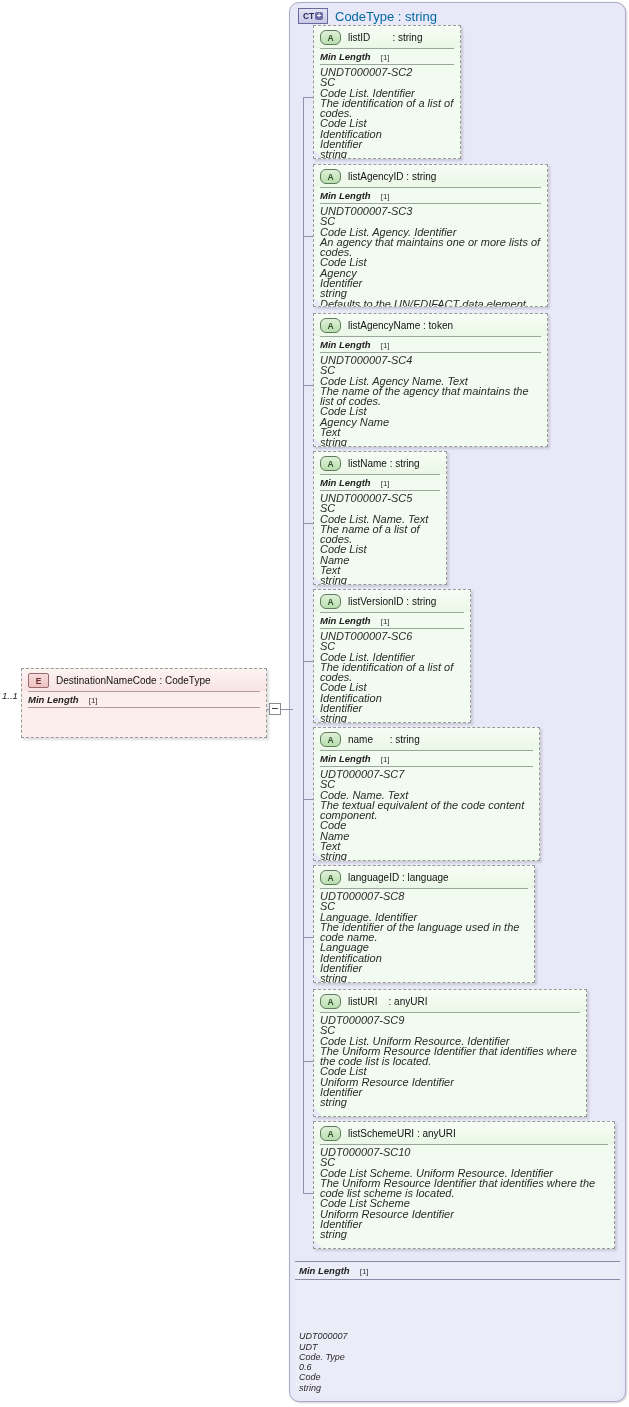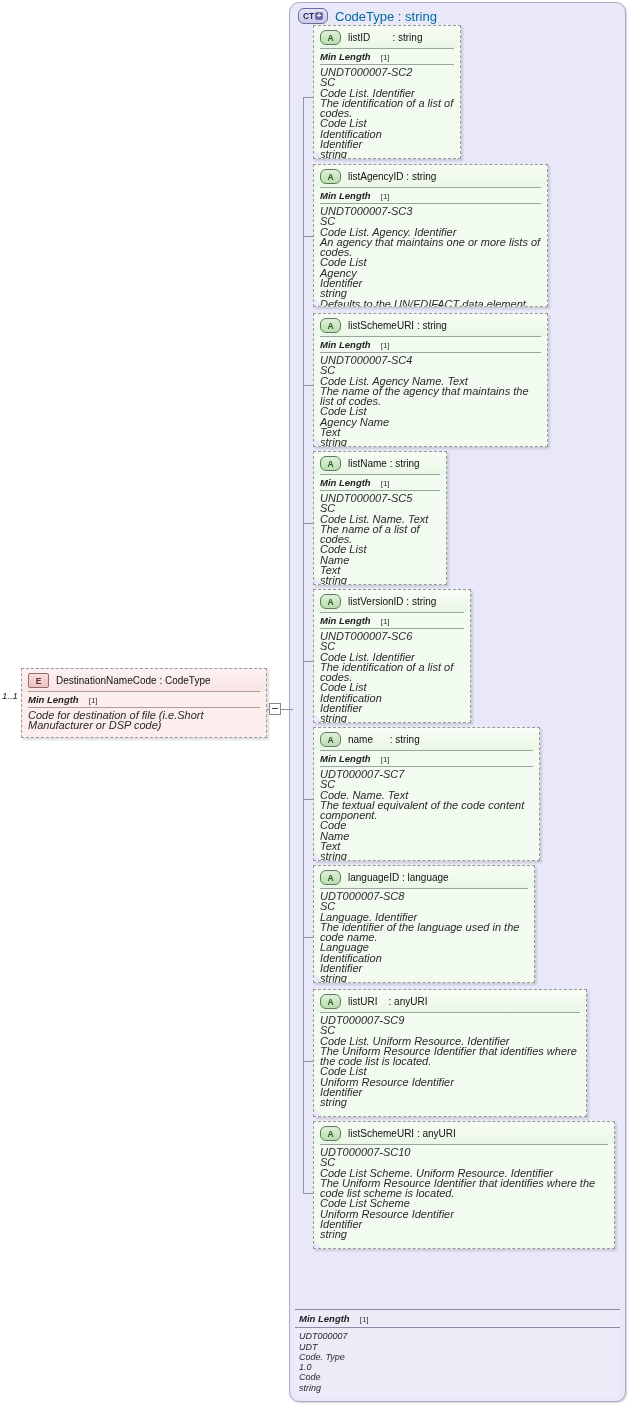--- a/index.html
+++ b/index.html
@@ -26,21 +26,21 @@
   #ct-header{
     position:absolute;
     left:8px; top:4px;
     display:flex; align-items:center; gap:7px;
     height:18px;
   }
   .ct-badge{
     display:inline-flex;align-items:center;justify-content:center;
     width:28px;height:14px;
     border:1px solid #6a6a9a;
-    border-radius:6px;
+    border-radius:0;
     background:linear-gradient(#e4e4f4,#c9c9e6);
     font-size:8.5px;font-weight:bold;letter-spacing:-.2px;
     color:#2a2a5a;
     font-family:"Liberation Sans", sans-serif;
   }
   .ct-badge .plus{
     display:inline-block;width:8px;height:8px;line-height:7px;
     margin-left:1px;border-radius:2px;background:#6d6da8;color:#fff;
     font-size:8px;text-align:center;font-weight:bold;
   }
@@ -155,21 +155,21 @@
   }
 
   
   #ct-foot{
     position:absolute;
     left:5px; right:5px; bottom:4px;
     background:#ececf9;
   }
   #ct-foot .rule{background:#8b8ba8;margin:0;}
   #ct-foot .minlen{padding:3px 4px 3px 4px;}
-  #ct-foot .doc{padding:3px 4px 4px 4px;font-size:9px;}
+  #ct-foot .doc{padding:3px 4px 4px 4px;font-size:9px;margin-top:48px;}
 </style>
 </head>
 <body>
 
 <div id="ct-container">
 
   <div id="ct-header">
     <span class="ct-badge">
       <span>CT</span>
         <span class="plus">+</span>
@@ -232,21 +232,21 @@
           <div>Code List</div>
           <div>Agency</div>
           <div>Identifier</div>
           <div>string</div>
           <div>Defaults to the UN/EDIFACT data element 3055 code list.</div>
         </div>
       </div>
       <div class="attr-box" style="left: 23px; top: 310px; width: 235px; height: 134px;">
         <div class="attr-head">
           <span class="a-badge">A</span>
-          <span class="attr-name">listSchemeURI : string</span>
+          <span class="attr-name">listAgencyName : token</span>
         </div>
         <div class="rule"></div>
         <div class="minlen">
           <span>Min Length</span>
           <span class="card">[1]</span>
         </div>
         <div class="rule"></div>
         <div class="doc">
           <div>UNDT000007-SC4</div>
           <div>SC</div>
@@ -381,39 +381,38 @@
     <div class="rule"></div>
     <div class="minlen">
       <span>Min Length</span>
       <span class="card">[1]</span>
     </div>
     <div class="rule"></div>
     <div class="doc" id="footer-doc">
         <div>UDT000007</div>
         <div>UDT</div>
         <div>Code. Type</div>
-        <div>1.0</div>
+        <div>0.6</div>
         <div>Code</div>
         <div>string</div>
       </div>
   </div>
 </div>
 
 <div id="card-label">1..1</div>
 
 <div id="elem-box">
   <div class="attr-head">
     <span class="e-badge">E</span>
     <span class="attr-name">DestinationNameCode : CodeType</span>
   </div>
   <div class="rule"></div>
   <div class="minlen">
     <span>Min Length</span>
     <span class="card">[1]</span>
   </div>
   <div class="rule"></div>
-  <div class="doc">Code for destination of file (i.e.Short Manufacturer or DSP code)</div>
 </div>
 
 <div id="conn-line"></div>
 <div id="conn-box">
     <span></span>
   </div>
 
 </body></html>

